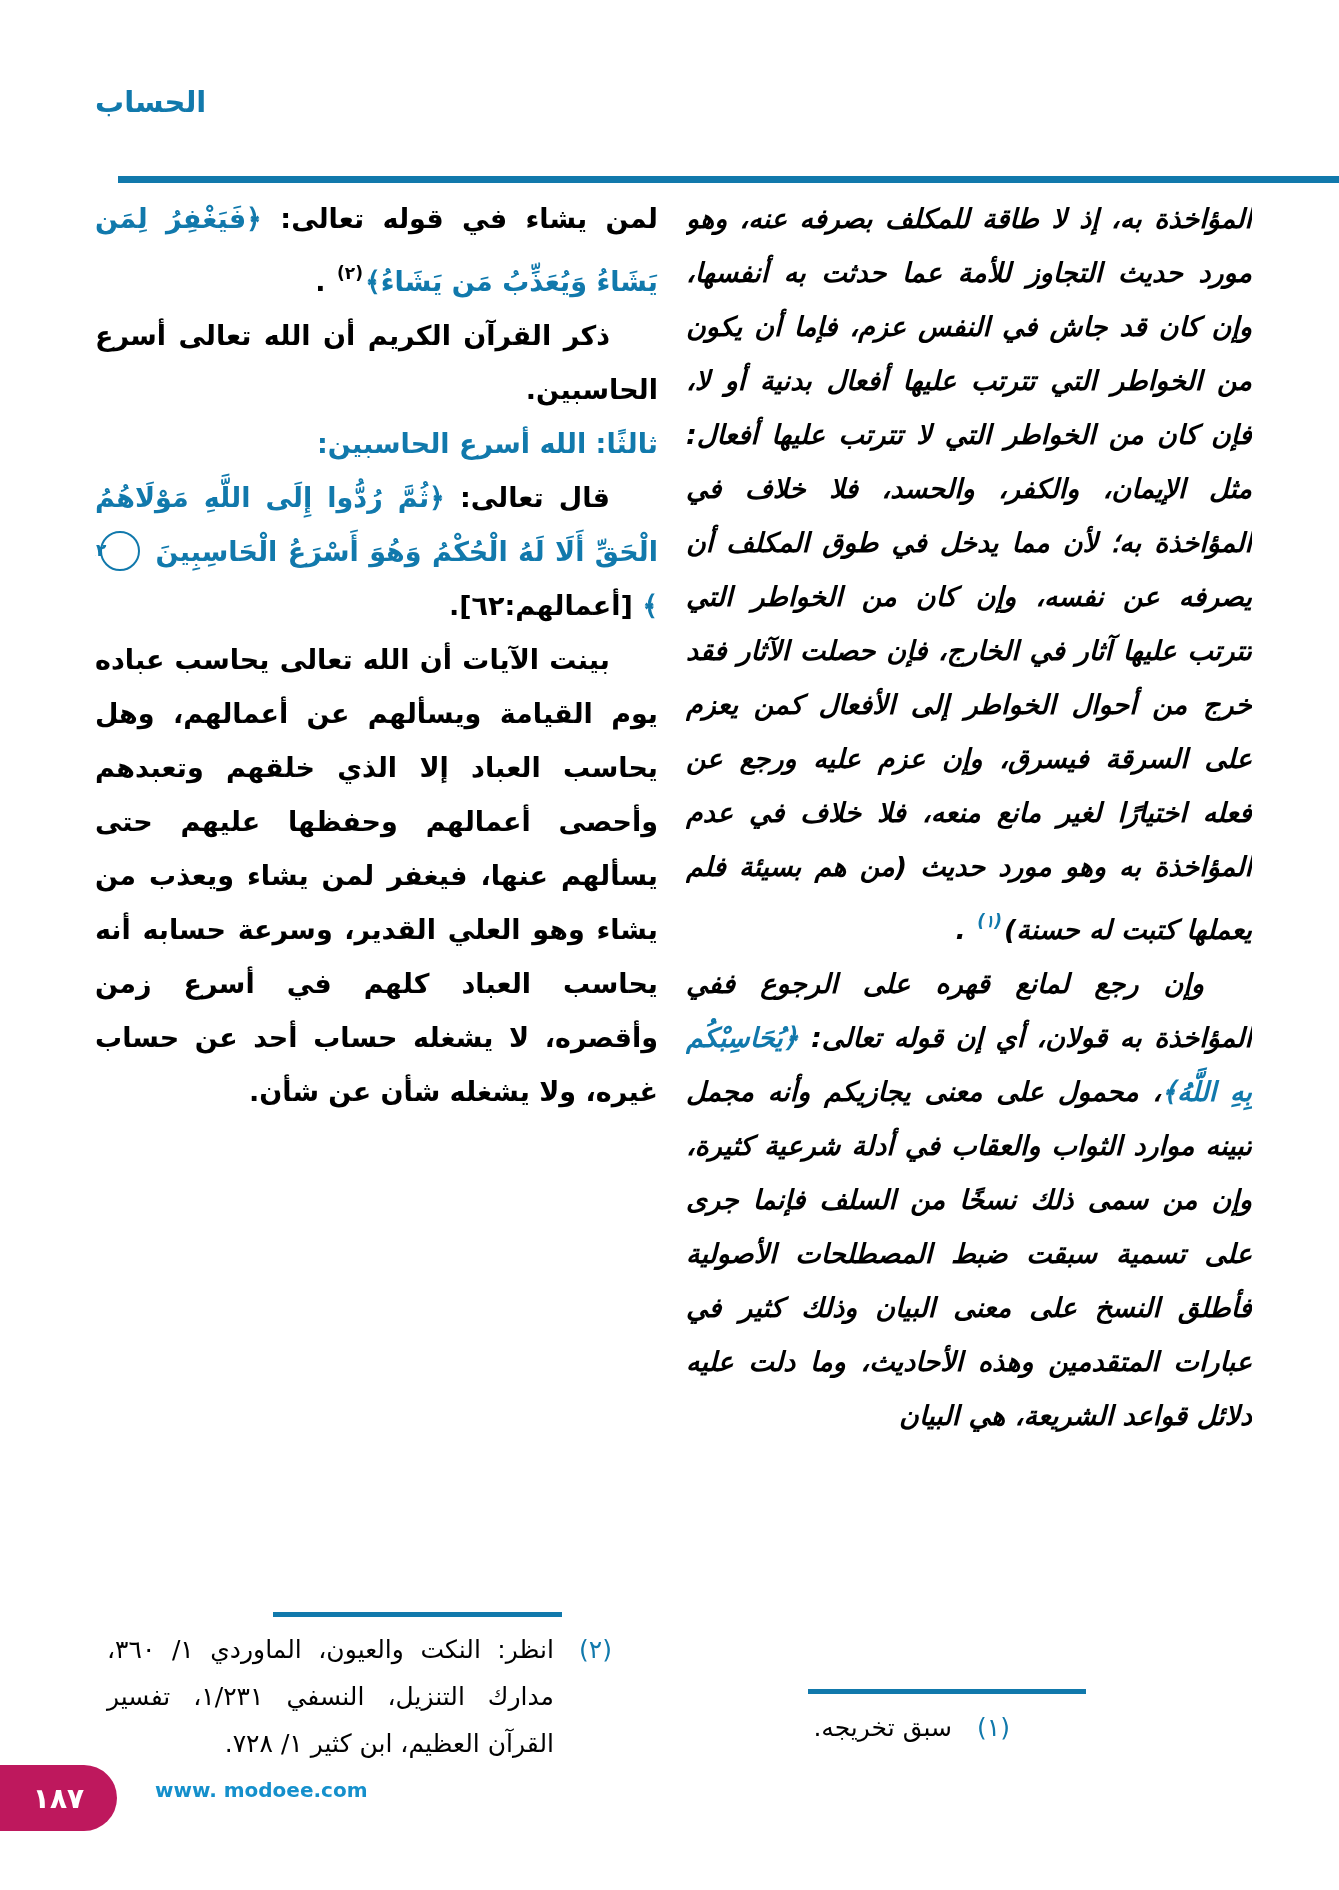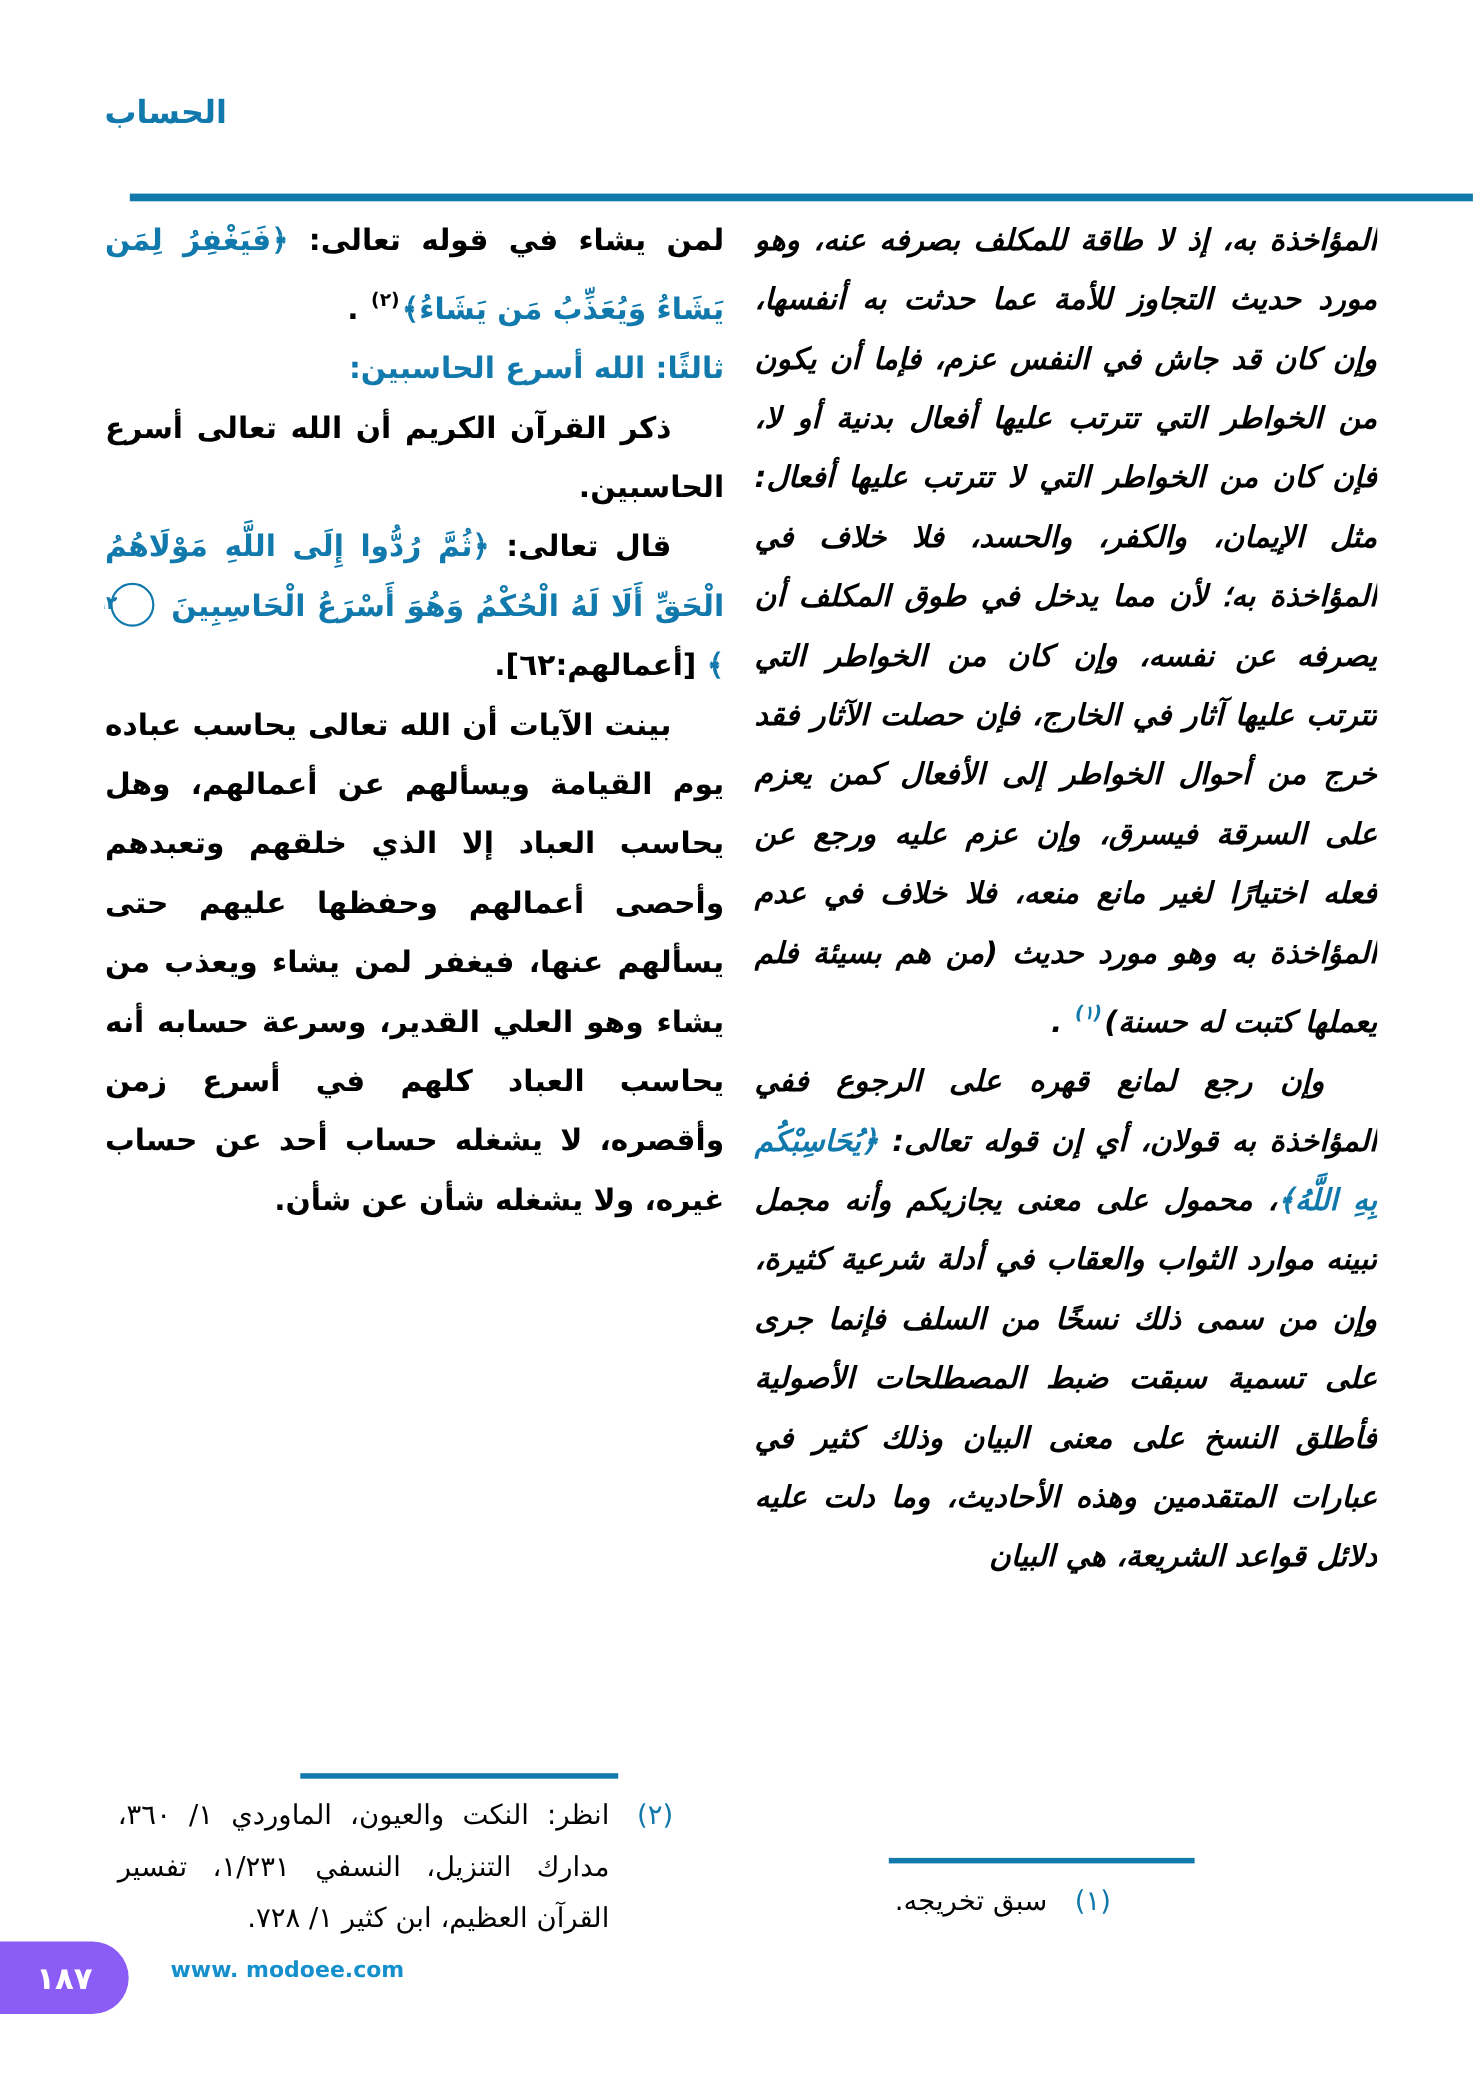--- a/index.html
+++ b/index.html
@@ -36,21 +36,21 @@
   .fn-rule-right{top:1689px;left:808px;width:278px;}
   .fn-rule-left{top:1612px;left:273px;width:289px;}
   .fn-box{position:absolute;font-size:25px;font-weight:400;line-height:47px;direction:rtl;color:#000;}
   .fn-box-right{top:1704px;right:329px;width:260px;white-space:nowrap;}
   .fn-box-left{top:1626px;right:727px;width:505px;text-align:justify;}
   .fn-item{position:relative;padding-right:58px;}
   .fn-marker{position:absolute;right:0;top:0;color:#1179AC;}
   
   .page-pill{
     position:absolute;left:0;top:1765px;width:117px;height:66px;
-    background:#8b5cf6;border-radius:0 33px 33px 0;
+    background:#be185d;border-radius:0 33px 33px 0;
     display:flex;align-items:center;justify-content:center;
   }
   .page-number{color:#ffffff;font-size:28px;font-weight:700;letter-spacing:2px;}
   .site-url{
     position:absolute;left:155px;top:1778px;direction:ltr;
     color:#1590CC;font-size:20px;font-weight:700;
   }
 </style>
 </head>
 <body>
@@ -59,22 +59,22 @@
 
   <div class="page-title">الحساب</div>
   <div class="header-rule"></div>
 
   <div class="col col-right">
       <p class="para"><span class="seg seg-body">المؤاخذة به، إذ لا طاقة للمكلف بصرفه عنه، وهو مورد حديث التجاوز للأمة عما حدثت به أنفسها، وإن كان قد جاش في النفس عزم، فإما أن يكون من الخواطر التي تترتب عليها أفعال بدنية أو لا، فإن كان من الخواطر التي لا تترتب عليها أفعال: مثل الإيمان، والكفر، والحسد، فلا خلاف في المؤاخذة به؛ لأن مما يدخل في طوق المكلف أن يصرفه عن نفسه، وإن كان من الخواطر التي تترتب عليها آثار في الخارج، فإن حصلت الآثار فقد خرج من أحوال الخواطر إلى الأفعال كمن يعزم على السرقة فيسرق، وإن عزم عليه ورجع عن فعله اختيارًا لغير مانع منعه، فلا خلاف في عدم المؤاخذة به وهو مورد حديث (من هم بسيئة فلم يعملها كتبت له حسنة)</span><span class="seg seg-footref">(١)</span><span class="seg seg-body"> .</span></p>
       <p class="para indent"><span class="seg seg-body">وإن رجع لمانع قهره على الرجوع ففي المؤاخذة به قولان، أي إن قوله تعالى: </span><span class="seg seg-quran">﴿يُحَاسِبْكُم بِهِ اللَّهُ﴾</span><span class="seg seg-body">، محمول على معنى يجازيكم وأنه مجمل تبينه موارد الثواب والعقاب في أدلة شرعية كثيرة، وإن من سمى ذلك نسخًا من السلف فإنما جرى على تسمية سبقت ضبط المصطلحات الأصولية فأطلق النسخ على معنى البيان وذلك كثير في عبارات المتقدمين وهذه الأحاديث، وما دلت عليه دلائل قواعد الشريعة، هي البيان</span></p>
     </div>
   <div class="col col-left">
       <p class="para"><span class="seg seg-body">لمن يشاء في قوله تعالى: </span><span class="seg seg-quran">﴿فَيَغْفِرُ لِمَن يَشَاءُ وَيُعَذِّبُ مَن يَشَاءُ﴾</span><span class="seg seg-footref-black">(٢)</span><span class="seg seg-body"> .</span></p>
+      <p class="para indent"><span class="seg seg-body">ذكر القرآن الكريم أن الله تعالى أسرع الحاسبين.</span></p>
       <p class="para heading"><span class="seg seg-heading">ثالثًا: الله أسرع الحاسبين:</span></p>
-      <p class="para indent"><span class="seg seg-body">ذكر القرآن الكريم أن الله تعالى أسرع الحاسبين.</span></p>
       <p class="para indent"><span class="seg seg-body">قال تعالى: </span><span class="seg seg-quran">﴿ثُمَّ رُدُّوا إِلَى اللَّهِ مَوْلَاهُمُ الْحَقِّ أَلَا لَهُ الْحُكْمُ وَهُوَ أَسْرَعُ الْحَاسِبِينَ </span><span class="seg seg-ayah">٦٢</span><span class="seg seg-quran">﴾</span><span class="seg seg-body"> [أعمالهم:٦٢].</span></p>
       <p class="para indent"><span class="seg seg-body">بينت الآيات أن الله تعالى يحاسب عباده يوم القيامة ويسألهم عن أعمالهم، وهل يحاسب العباد إلا الذي خلقهم وتعبدهم وأحصى أعمالهم وحفظها عليهم حتى يسألهم عنها، فيغفر لمن يشاء ويعذب من يشاء وهو العلي القدير، وسرعة حسابه أنه يحاسب العباد كلهم في أسرع زمن وأقصره، لا يشغله حساب أحد عن حساب غيره، ولا يشغله شأن عن شأن.</span></p>
     </div>
 
   <div class="fn-rule fn-rule-right"></div>
   <div class="fn-box fn-box-right">
       <div class="fn-item"><span class="fn-marker">(١)</span><span class="fn-text">سبق تخريجه.</span></div>
     </div>
 
   <div class="fn-rule fn-rule-left"></div>

